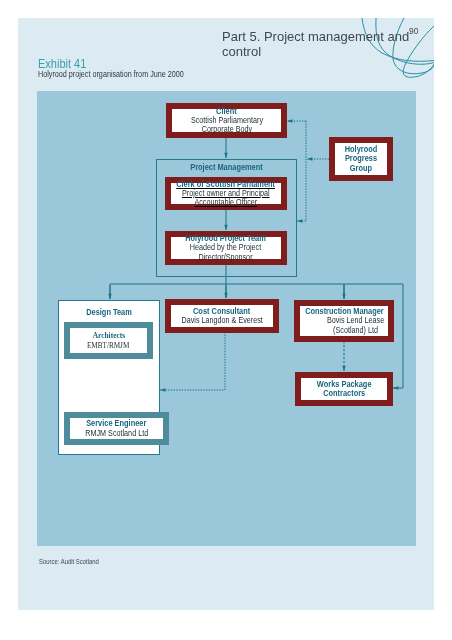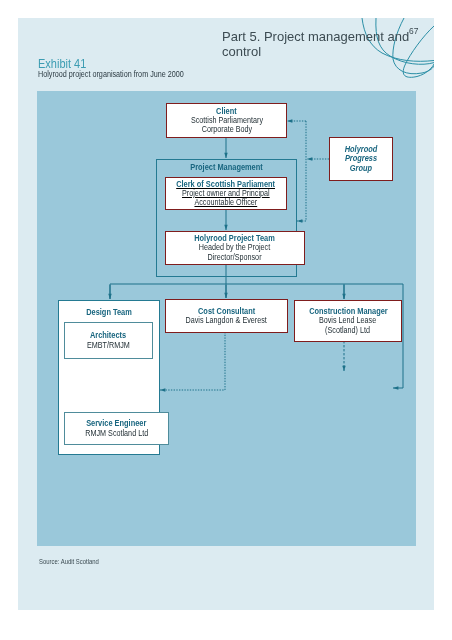--- a/index.html
+++ b/index.html
@@ -7,21 +7,21 @@
   #page{position:absolute;left:0;top:0;width:452px;height:640px;background:#ffffff;will-change:transform;}
   #panel{position:absolute;left:18px;top:18px;width:416px;height:592px;background:#dcebf1;overflow:hidden;}
   #swoosh{position:absolute;left:0;top:0;pointer-events:none;}
   #header-text{position:absolute;left:204px;top:11px;font-size:13px;color:#3c4b52;}
   #page-num{position:absolute;left:391px;top:7.2px;font-size:9.4px;color:#3c4b52;transform:scaleX(0.9);transform-origin:left top;}
   #exhibit-title{position:absolute;left:19.5px;top:38.5px;font-size:12.5px;color:#3c9cb2;transform:scaleX(0.88);transform-origin:left top;}
   #exhibit-sub{position:absolute;left:19.5px;top:51.5px;font-size:8.2px;color:#2b3a42;transform:scaleX(0.88);transform-origin:left top;}
   #chart{position:absolute;left:19px;top:73px;width:379px;height:455px;background:#9ac8da;}
   #source{position:absolute;left:20.5px;top:540px;font-size:6.8px;color:#3c4b52;transform:scaleX(0.87);transform-origin:left top;}
 
-  .node{position:absolute;background:#ffffff;border:1px solid #7f1d1d;box-sizing:border-box;
+  .node{position:absolute;background:#ffffff;border:6px solid #7f1d1d;box-sizing:border-box;
         display:flex;flex-direction:column;align-items:center;justify-content:center;text-align:center;}
   .node .t{font-weight:bold;color:#18657f;font-size:8.2px;line-height:9.3px;transform:scaleX(0.905);}
   .node .s{color:#1d2a30;font-size:8.2px;line-height:9.3px;transform:scaleX(0.88);}
   .group{position:absolute;border:1px solid #247a92;box-sizing:border-box;}
   .group.tinted{background:transparent;}
   .group.white{background:#ffffff;}
   .node.sub{border-color:#4f8c9b;}
   .group > .glabel{position:absolute;left:0;right:0;text-align:center;font-weight:bold;color:#18657f;font-size:8.2px;transform:scaleX(0.905);}
   #edges{position:absolute;left:0;top:0;pointer-events:none;}
 </style>
@@ -34,21 +34,21 @@
     <svg id="swoosh" width="416" height="120" viewBox="0 0 416 120">
       <g fill="none" stroke="#2b8fa6" stroke-width="1">
         <path d="M344,0 C346,16 352,28 364,35 C379,43 398,44.5 416,42.5"></path>
         <path d="M358,0 C357,20 361,31 372,38 C386,46.5 404,48 416,44.6"></path>
         <path d="M386,0 C378,15 374,30 375,41 C377,52 388,58 404,55 C412,53.5 416,49 416,47.5"></path>
         <path d="M416,8 C405,18 392,36 387,47 C382,58 388,61 399,58.5 C409,56 415,48.5 416,46"></path>
       </g>
     </svg>
 
     <div id="header-text">Part 5. Project management and control</div>
-    <div id="page-num">67</div>
+    <div id="page-num">90</div>
     <div id="exhibit-title">Exhibit 41</div>
     <div id="exhibit-sub">Holyrood project organisation from June 2000</div>
 
     <div id="chart">
       <svg id="edges" width="379" height="456">
         <defs>
           <marker id="ar" viewBox="0 0 12 8" refX="11.2" refY="4" markerWidth="6" markerHeight="4" orient="auto-start-reverse" markerUnits="userSpaceOnUse">
             <path d="M0.5,0.6 L11.5,4 L0.5,7.4 z" fill="#1d7189"></path>
           </marker>
         </defs>
@@ -82,47 +82,50 @@
       <div class="node" style="left:129px;top:12px;width:121.0px;height:35.0px;">
         <div class="t">Client</div>
         <div class="s">Scottish Parliamentary<br>Corporate Body</div>
       </div>
 
       <div class="node" style="left:128px;top:86px;width:122.0px;height:33.0px;text-decoration:underline;">
         <div class="t">Clerk of Scottish Parliament</div>
         <div class="s">Project owner and Principal<br>Accountable Officer</div>
       </div>
 
-      <div class="node" style="left:128px;top:140px;width:140px;height:34.0px;">
+      <div class="node" style="left:128px;top:140px;width:122.0px;height:34.0px;">
         <div class="t">Holyrood Project Team</div>
         <div class="s">Headed by the Project<br>Director/Sponsor</div>
       </div>
 
-      <div class="node" style="left:292px;top:46px;width:64.0px;height:44.0px;font-style:italic;">
+      <div class="node" style="left:292px;top:46px;width:64.0px;height:44.0px;">
         <div class="t">Holyrood<br>Progress<br>Group</div>
       </div>
 
-      <div class="node sub" style="left:27px;top:231px;width:89.0px;height:37.0px;">
+      <div class="node sub" style="left:27px;top:231px;width:89.0px;height:37.0px;font-family:Liberation Serif, serif;">
         <div class="t">Architects</div>
         <div class="s">EMBT/RMJM</div>
       </div>
 
 
       <div class="node sub" style="left:27px;top:321px;width:105px;height:33.0px;">
         <div class="t">Service Engineer</div>
         <div class="s">RMJM Scotland Ltd</div>
       </div>
 
-      <div class="node" style="left:128px;top:208px;width:123px;height:34.0px;">
+      <div class="node" style="left:128px;top:208px;width:114px;height:34.0px;">
         <div class="t">Cost Consultant</div>
         <div class="s">Davis Langdon &amp; Everest</div>
       </div>
 
-      <div class="node" style="left:257px;top:209px;width:108px;height:42.0px;">
+      <div class="node" style="left:257px;top:209px;width:100.0px;height:42.0px;align-items:flex-end;">
         <div class="t">Construction Manager</div>
         <div class="s">Bovis Lend Lease<br>(Scotland) Ltd</div>
       </div>
 
+      <div class="node" style="left:258px;top:281px;width:98.0px;height:34.0px;">
+        <div class="t">Works Package<br>Contractors</div>
+      </div>
     </div>
 
     <div id="source">Source: Audit Scotland</div>
   </div>
 </div>
 
 </body></html>

